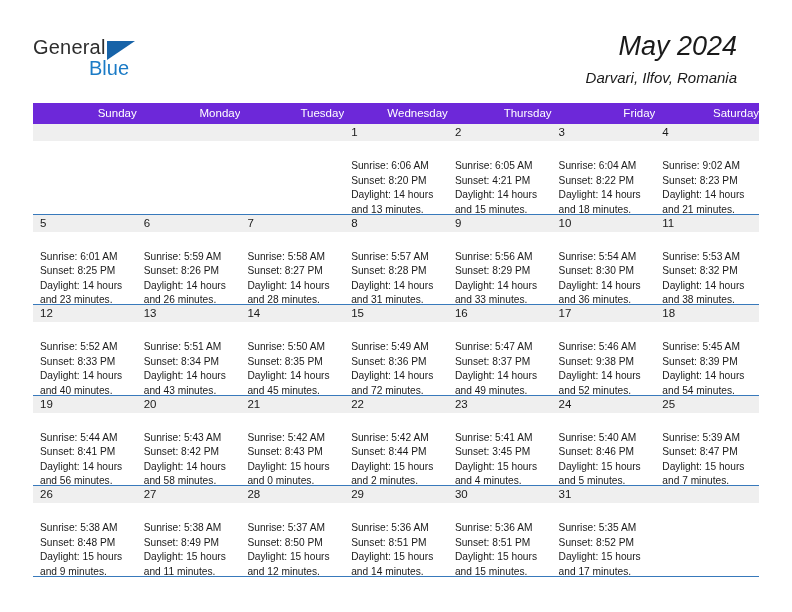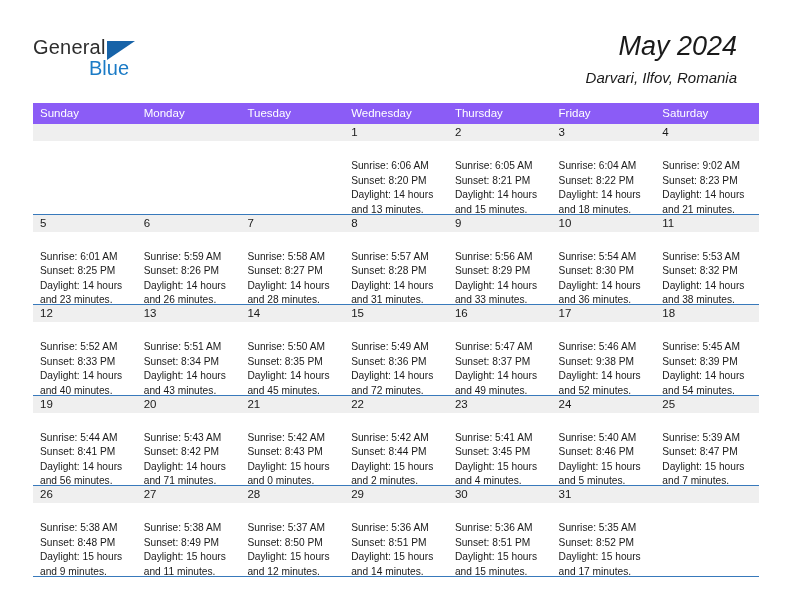--- a/index.html
+++ b/index.html
@@ -90,22 +90,23 @@
   
   .calendar {
     position: absolute;
     left: 33px;
     top: 103px;
     width: 726px;
   }
 
   .weekdays {
     display: flex;
-    background: #8b5cf6;
+    background: #6d28d9;
     height: 21px;
+    text-align: right;
   }
   .weekday {
     flex: 1 1 0;
     color: #ffffff;
     font-size: 11.5px;
     line-height: 21px;
     padding-left: 7px;
     box-sizing: border-box;
     white-space: nowrap;
     overflow: hidden;
@@ -199,21 +200,21 @@
               <div>Sunrise: 6:06 AM</div>
               <div>Sunset: 8:20 PM</div>
               <div>Daylight: 14 hours</div>
               <div>and 13 minutes.</div>
             </div>
           </div>
           <div class="day">
             <div class="day-num">2</div>
             <div class="day-info">
               <div>Sunrise: 6:05 AM</div>
-              <div>Sunset: 8:21 PM</div>
+              <div>Sunset: 4:21 PM</div>
               <div>Daylight: 14 hours</div>
               <div>and 15 minutes.</div>
             </div>
           </div>
           <div class="day">
             <div class="day-num">3</div>
             <div class="day-info">
               <div>Sunrise: 6:04 AM</div>
               <div>Sunset: 8:22 PM</div>
               <div>Daylight: 14 hours</div>
@@ -369,21 +370,21 @@
               <div>Daylight: 14 hours</div>
               <div>and 56 minutes.</div>
             </div>
           </div>
           <div class="day">
             <div class="day-num">20</div>
             <div class="day-info">
               <div>Sunrise: 5:43 AM</div>
               <div>Sunset: 8:42 PM</div>
               <div>Daylight: 14 hours</div>
-              <div>and 71 minutes.</div>
+              <div>and 58 minutes.</div>
             </div>
           </div>
           <div class="day">
             <div class="day-num">21</div>
             <div class="day-info">
               <div>Sunrise: 5:42 AM</div>
               <div>Sunset: 8:43 PM</div>
               <div>Daylight: 15 hours</div>
               <div>and 0 minutes.</div>
             </div>

